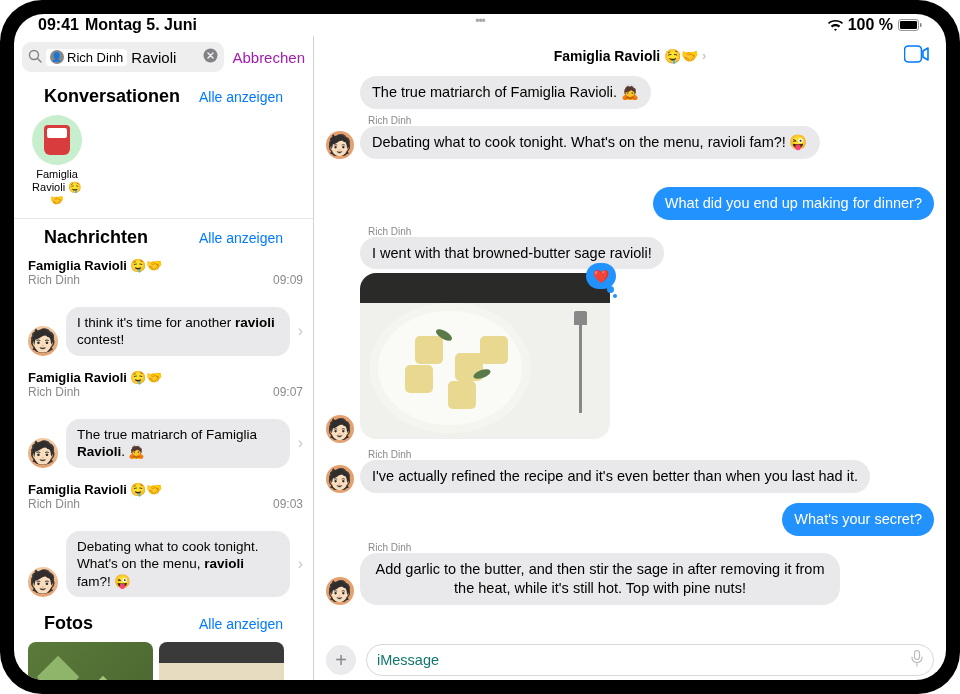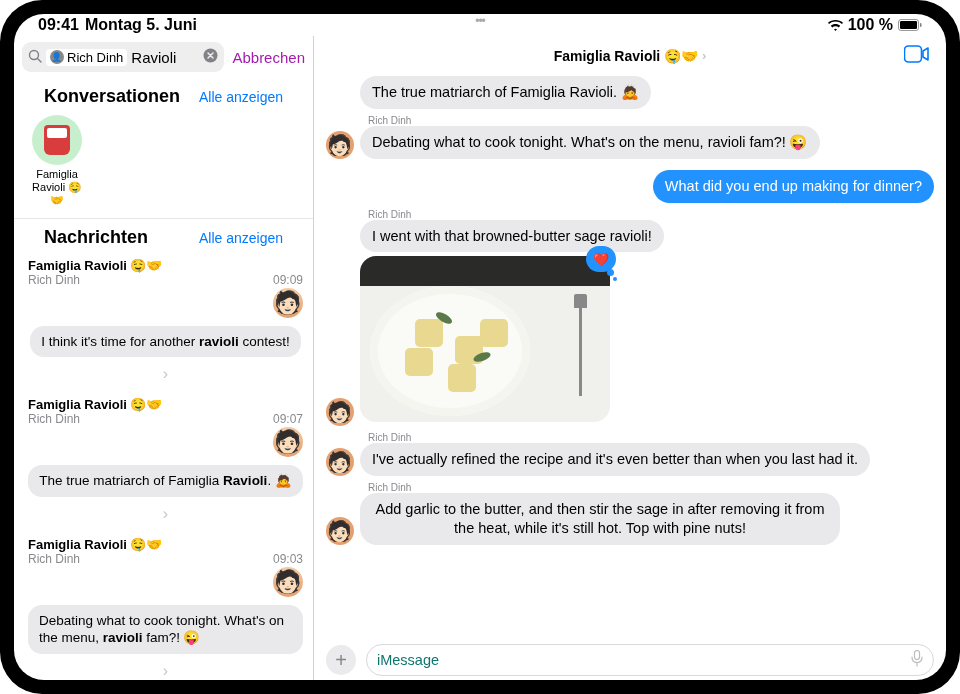--- a/index.html
+++ b/index.html
@@ -38,21 +38,21 @@
     .conv-thumb { width: 58px; display: flex; flex-direction: column; align-items: center; gap: 3px; }
     .conv-avatar { width: 50px; height: 50px; border-radius: 50%; background: #c7efce; display: flex; align-items: center; justify-content: center; font-size: 22px; }
     .conv-avatar span { display:inline-block; width: 26px; height: 30px; background: #d93c3c; border-radius: 4px 4px 6px 6px; position:relative; }
     .conv-avatar span::after { content:''; position:absolute; top:3px; left:3px; right:3px; height:10px; background:#fff; border-radius:2px; }
     .conv-name { font-size: 11px; text-align: center; line-height: 1.2; }
     
     .messages-list { flex: 1; overflow-y: auto; }
     .msg-item { padding: 6px 10px 8px 14px; position: relative; }
     .msg-group { font-size: 13px; font-weight: 600; }
     .msg-row { display: flex; justify-content: space-between; font-size: 12px; color: #8a8a8e; }
-    .msg-bubble-row { display: flex; align-items: center; gap: 8px; margin-top: 1px; flex-direction: column; }
+    .msg-bubble-row { display: flex; align-items: center; gap: 8px; margin-top: 20px; }
     .msg-avatar { width: 30px; height: 30px; border-radius: 50%; background: linear-gradient(#f2cba5,#e5a06f); display: flex; align-items: center; justify-content: center; font-size: 16px; flex-shrink: 0; align-self:flex-end; overflow:hidden; }
     .msg-avatar::after { content:'🧑🏻'; font-size:22px; }
     .msg-preview { background: #e9e9eb; border-radius: 14px; padding: 7px 11px; font-size: 13.5px; color: #000; line-height: 1.3; flex: 1; }
     .msg-preview b { font-weight: 600; }
     .chev { color: #c7c7cc; font-size: 16px; }
     
     .photo-grid { display: flex; gap: 6px; padding: 4px 14px; }
     .photo-thumb { width: 125px; height: 84px; border-radius: 8px; background: #5a7a3a; position: relative; overflow:hidden; }
     .photo-thumb.p1 { background: linear-gradient(135deg,#5a7a3a 0%, #4a6530 100%); }
     .photo-thumb.p1::before { content:''; position:absolute; top:20px; left:15px; width:30px; height:30px; background:#8fb56b; transform:rotate(45deg);}
@@ -253,21 +253,21 @@
         <div class="messages">
           <div class="msg-line in">
             <div class="spacer-avatar"></div>
             <div class="bubble in">The true matriarch of Famiglia Ravioli. 🙇</div>
           </div>
           <div class="sender-name">Rich Dinh</div>
           <div class="msg-line in">
             <div class="chat-avatar"></div>
             <div class="bubble in">Debating what to cook tonight. What's on the menu, ravioli fam?! 😜</div>
           </div>
-          <div class="msg-line out" style="margin-top:11px;">
+          <div class="msg-line out" style="margin-top:28px;">
             <div class="bubble out">What did you end up making for dinner?</div>
           </div>
           <div class="sender-name">Rich Dinh</div>
           <div class="msg-line in">
             <div class="spacer-avatar"></div>
             <div class="bubble in">I went with that browned-butter sage ravioli!</div>
           </div>
           <div class="msg-line in" style="margin-top:4px; position:relative;">
             <div class="chat-avatar" style="align-self:flex-end;"></div>
             <div style="position:relative;">
@@ -285,20 +285,23 @@
               <div class="tapback">
                   <span>❤️</span>
                 </div>
             </div>
           </div>
           <div class="sender-name">Rich Dinh</div>
           <div class="msg-line in">
             <div class="chat-avatar"></div>
             <div class="bubble in">I've actually refined the recipe and it's even better than when you last had it.</div>
           </div>
+          <div class="msg-line out" style="margin-top:10px;">
+            <div class="bubble out">What's your secret?</div>
+          </div>
           <div class="sender-name">Rich Dinh</div>
           <div class="msg-line in">
             <div class="chat-avatar"></div>
             <div class="bubble in" style="max-width:480px;text-align:center;">Add garlic to the butter, and then stir the sage in after removing it from the heat, while it's still hot. Top with pine nuts!</div>
           </div>
 
         </div>
 
         <div class="input-row">
           <div class="add-btn">+</div>

